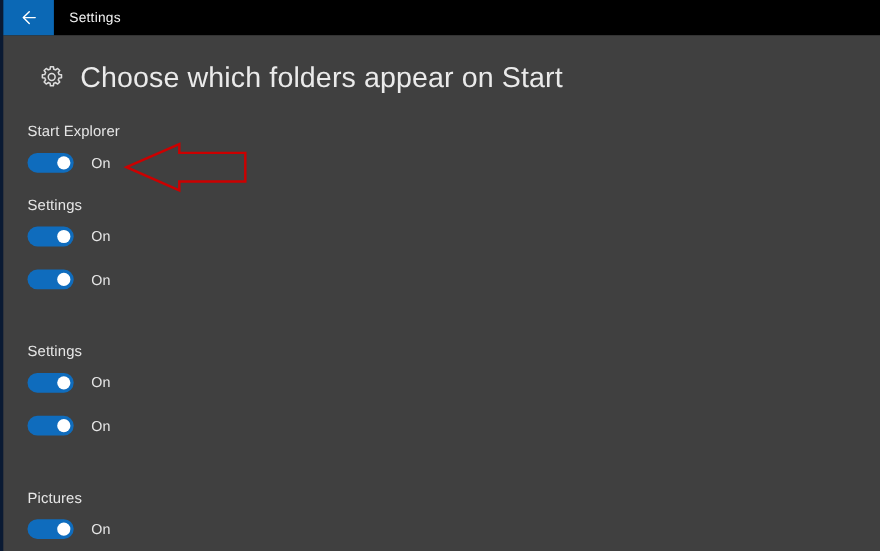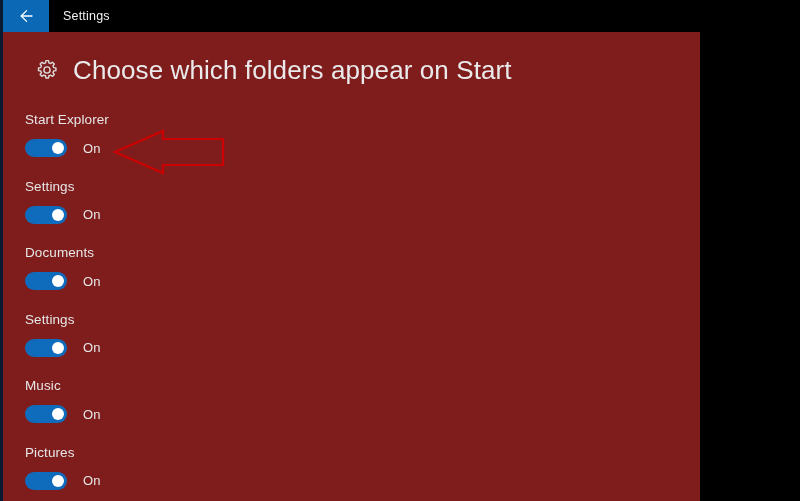--- a/index.html
+++ b/index.html
@@ -4,22 +4,22 @@
 <style>
   * { margin:0; padding:0; box-sizing:border-box; }
   html, body {
     width:800px; height:501px;
     background:#000000;
     font-family:"Liberation Sans", sans-serif;
     overflow:hidden;
   }
   #app {
     position:relative;
-    width:700px; height:501px;
-    background:#7f1d1d;
+    width:800px; height:501px;
+    background:#404040;
     border-left:3px solid #0a1a33;
   }
 
   
   .titlebar {
     position:absolute; top:0; left:0;
     width:800px; height:32px;
     background:#000000;
     display:flex; align-items:stretch;
   }
@@ -153,41 +153,39 @@
       <span class="setting-label">Settings</span>
       <div class="toggle-row">
         <div class="toggle">
           <div class="knob"></div>
         </div>
         <span class="toggle-state">On</span>
       </div>
     </div>
 
     <div class="setting-group">
-      <span class="setting-label">Documents</span>
       <div class="toggle-row">
         <div class="toggle">
           <div class="knob"></div>
         </div>
         <span class="toggle-state">On</span>
       </div>
     </div>
 
     <div class="setting-group">
       <span class="setting-label">Settings</span>
       <div class="toggle-row">
         <div class="toggle">
           <div class="knob"></div>
         </div>
         <span class="toggle-state">On</span>
       </div>
     </div>
 
     <div class="setting-group">
-      <span class="setting-label">Music</span>
       <div class="toggle-row">
         <div class="toggle">
           <div class="knob"></div>
         </div>
         <span class="toggle-state">On</span>
       </div>
     </div>
 
     <div class="setting-group">
       <span class="setting-label">Pictures</span>

